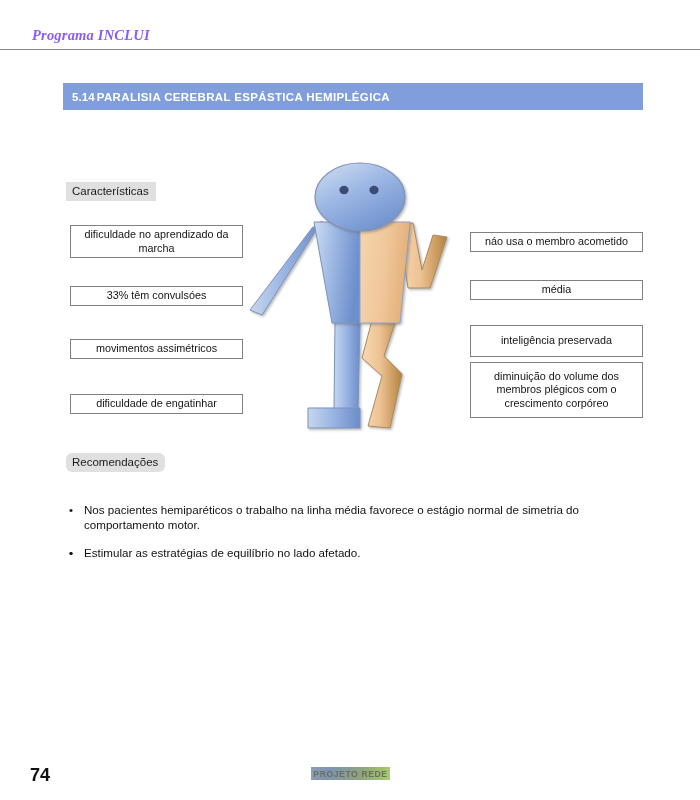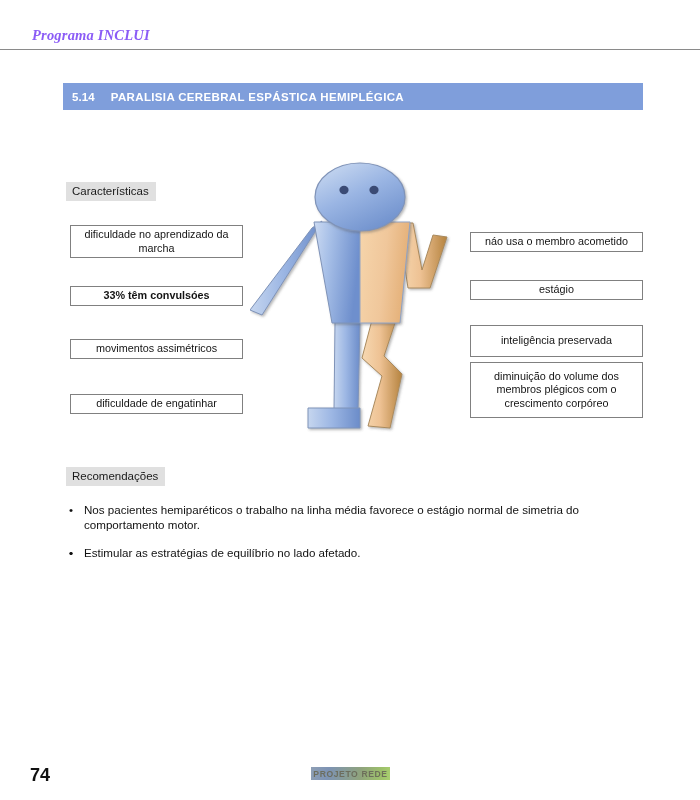--- a/index.html
+++ b/index.html
@@ -56,55 +56,55 @@
     font-size: 11.5px;
     font-weight: bold;
     color: #ffffff;
     letter-spacing: 0.1px;
   }
   .section-title {
     font-size: 11.5px;
     font-weight: bold;
     color: #ffffff;
     letter-spacing: 0.35px;
-    margin-left: 16px;
+    margin-left: 2px;
   }
 
   
   .pill-label {
     position: absolute;
     background: #e0e0e0;
     font-size: 11.5px;
     color: #1a1a1a;
     padding: 3px 7px 3px 6px;
     line-height: 13px;
     white-space: nowrap;
   }
   #label-caracteristicas { left: 66px; top: 182px; }
-  #label-recomendacoes  { left: 66px; top: 467px; }
+  #label-recomendacoes  { left: 66px; top: 453px; border-radius: 6px; }
 
   
   .callout {
     position: absolute;
     border: 1px solid #808080;
     background: #ffffff;
     font-size: 10.8px;
     line-height: 13.2px;
     color: #141414;
     text-align: center;
     display: flex;
     align-items: center;
     justify-content: center;
     padding: 2px 4px;
   }
   .callout-left  { left: 70px;  width: 173px; }
   .callout-right { left: 470px; width: 173px; }
 
   .cl0 { top: 225px; height: 33px; }
-  .cl1 { top: 286px; height: 20px; font-weight: bold; }
+  .cl1 { top: 286px; height: 20px; }
   .cl2 { top: 339px; height: 20px; }
   .cl3 { top: 394px; height: 20px; }
 
   .cr0 { top: 232px; height: 20px; }
   .cr1 { top: 280px; height: 20px; }
   .cr2 { top: 325px; height: 32px; }
   .cr3 { top: 362px; height: 56px; }
 
   
   .figure {
@@ -184,21 +184,21 @@
 </div>
 
 <div class="pill-label" id="label-caracteristicas">Características</div>
 
 <div class="callout callout-left cl0">dificuldade no aprendizado da marcha</div>
 <div class="callout callout-left cl1">33% têm convulsóes</div>
 <div class="callout callout-left cl2">movimentos assimétricos</div>
 <div class="callout callout-left cl3">dificuldade de engatinhar</div>
 
 <div class="callout callout-right cr0">náo usa o membro acometido</div>
-<div class="callout callout-right cr1">estágio</div>
+<div class="callout callout-right cr1">média</div>
 <div class="callout callout-right cr2">inteligência preservada</div>
 <div class="callout callout-right cr3">diminuição do volume dos membros plégicos com o crescimento corpóreo</div>
 
 <div class="figure">
   <svg width="215" height="280" viewBox="0 0 215 280" xmlns="http://www.w3.org/2000/svg">
     <defs>
       <linearGradient id="gBlue" x1="0" y1="0" x2="1" y2="0.25">
         <stop offset="0%" stop-color="#cddbf2"></stop>
         <stop offset="35%" stop-color="#a9c1e8"></stop>
         <stop offset="100%" stop-color="#6e8fcd"></stop>

